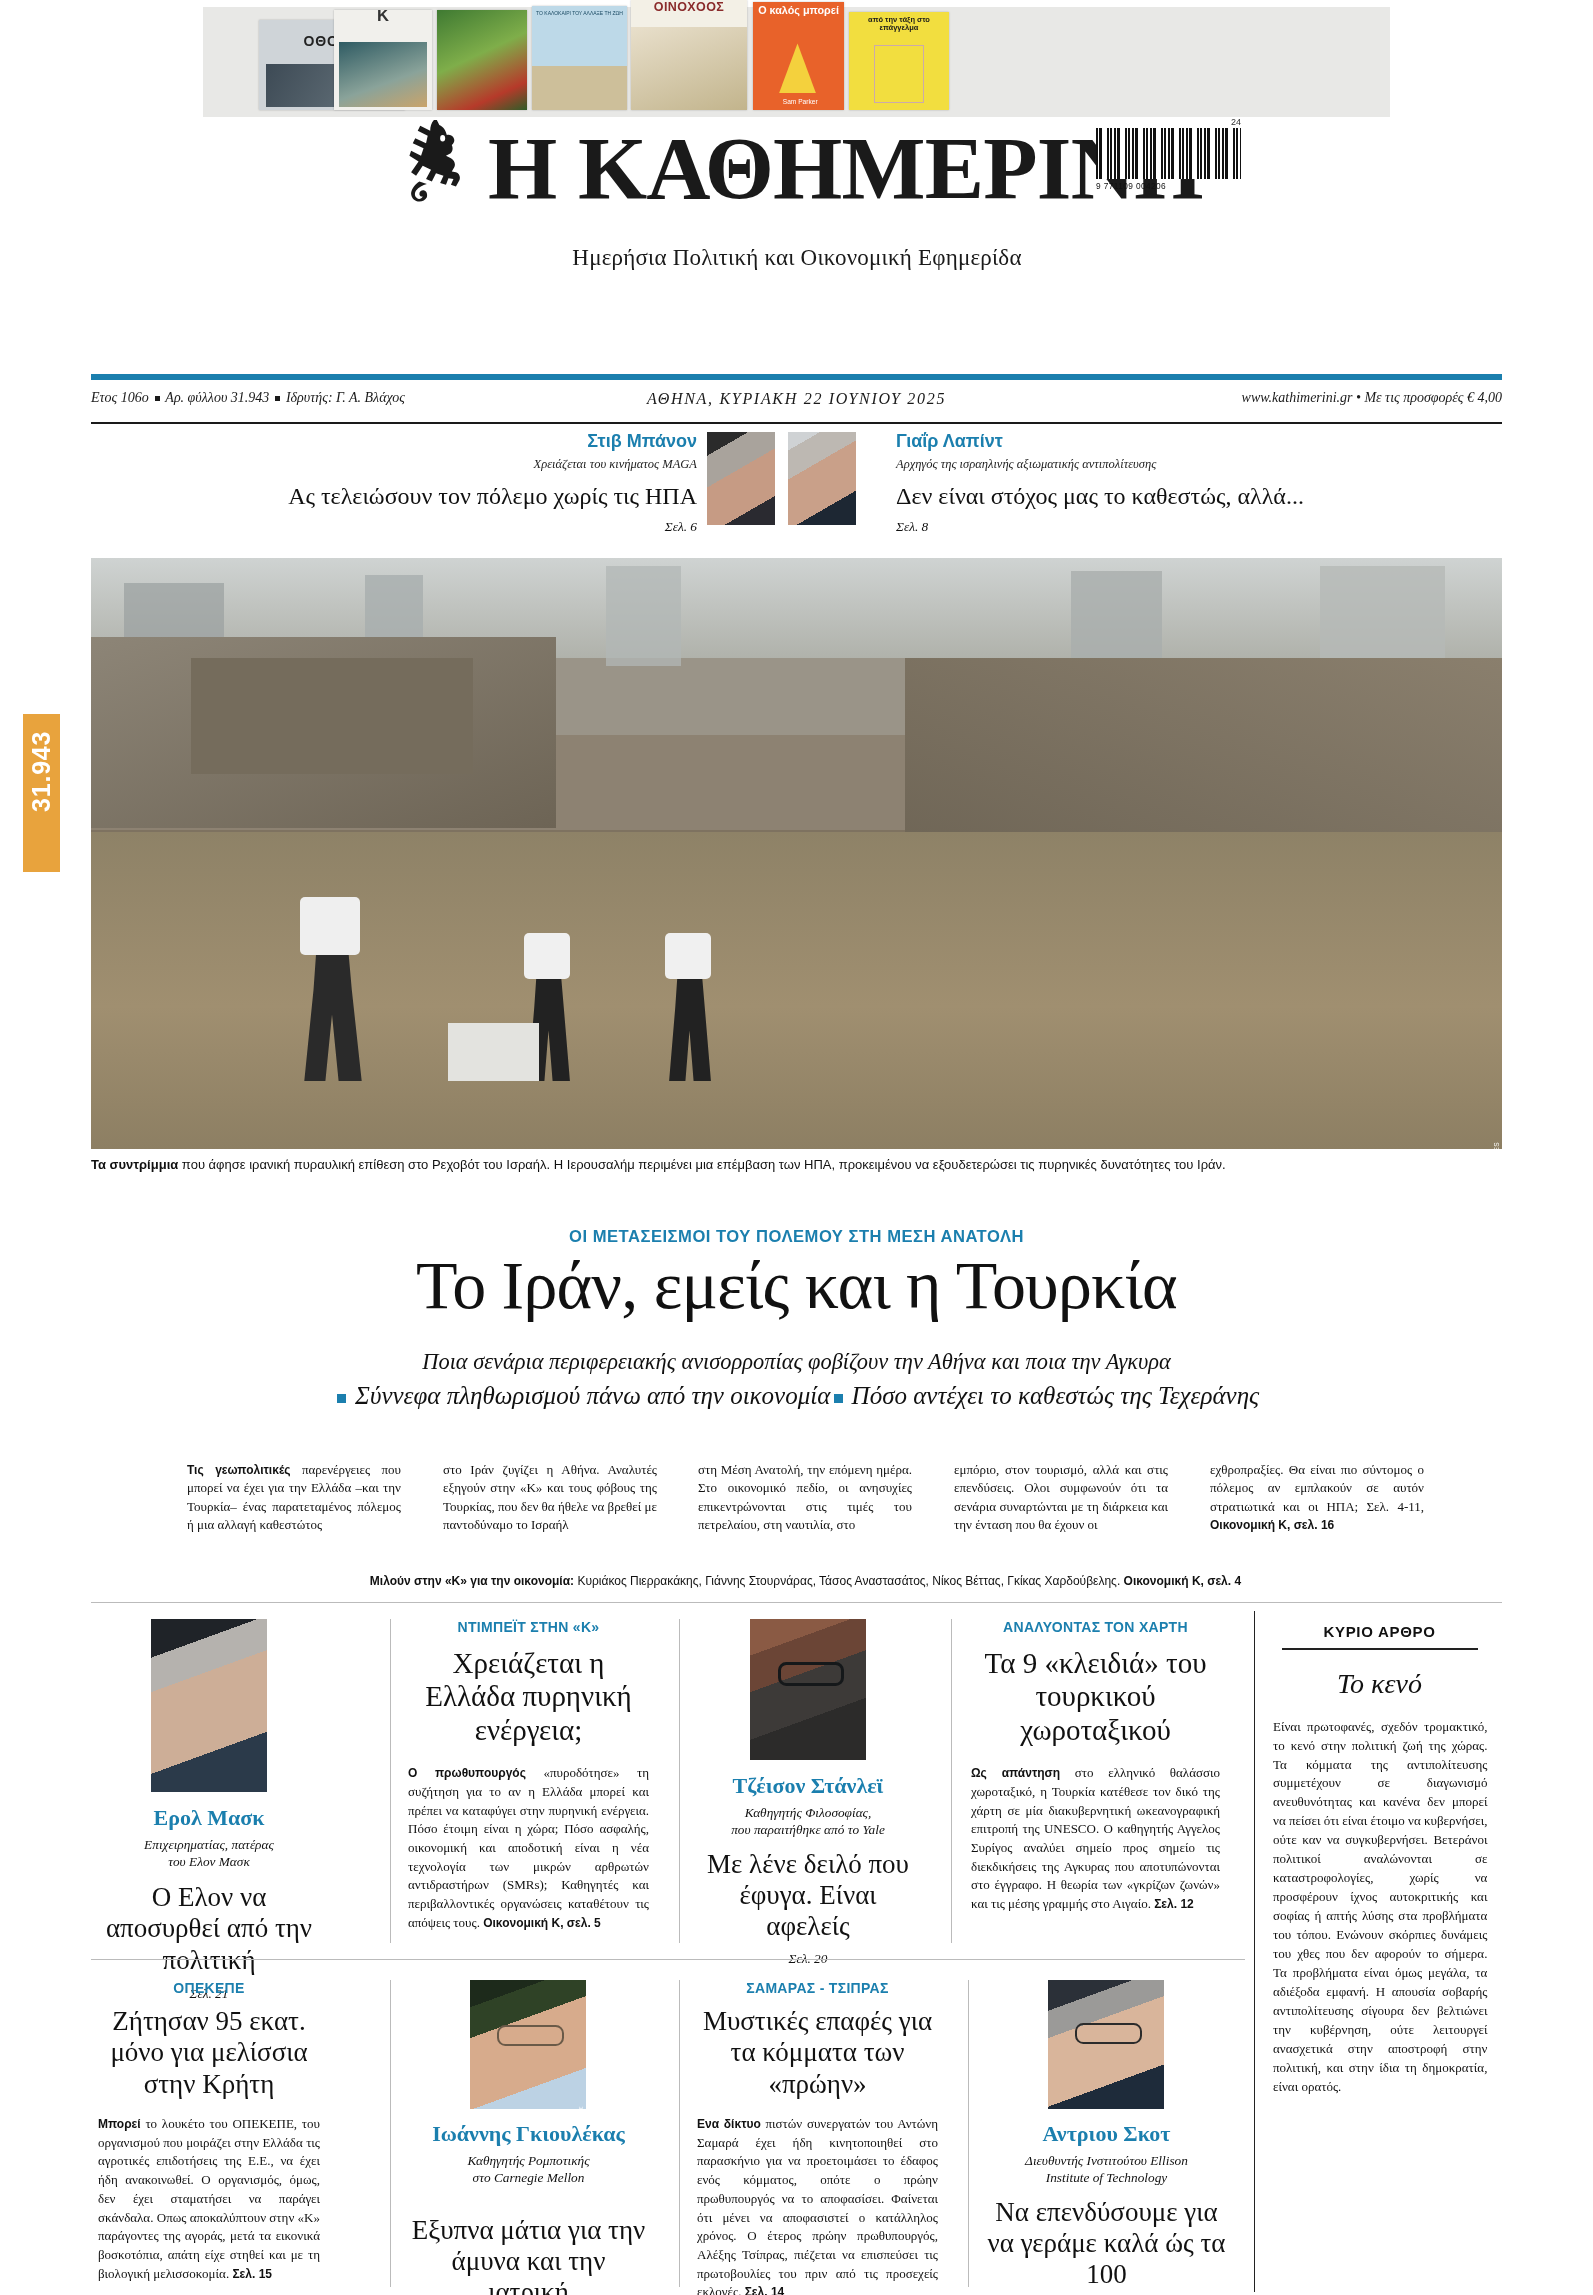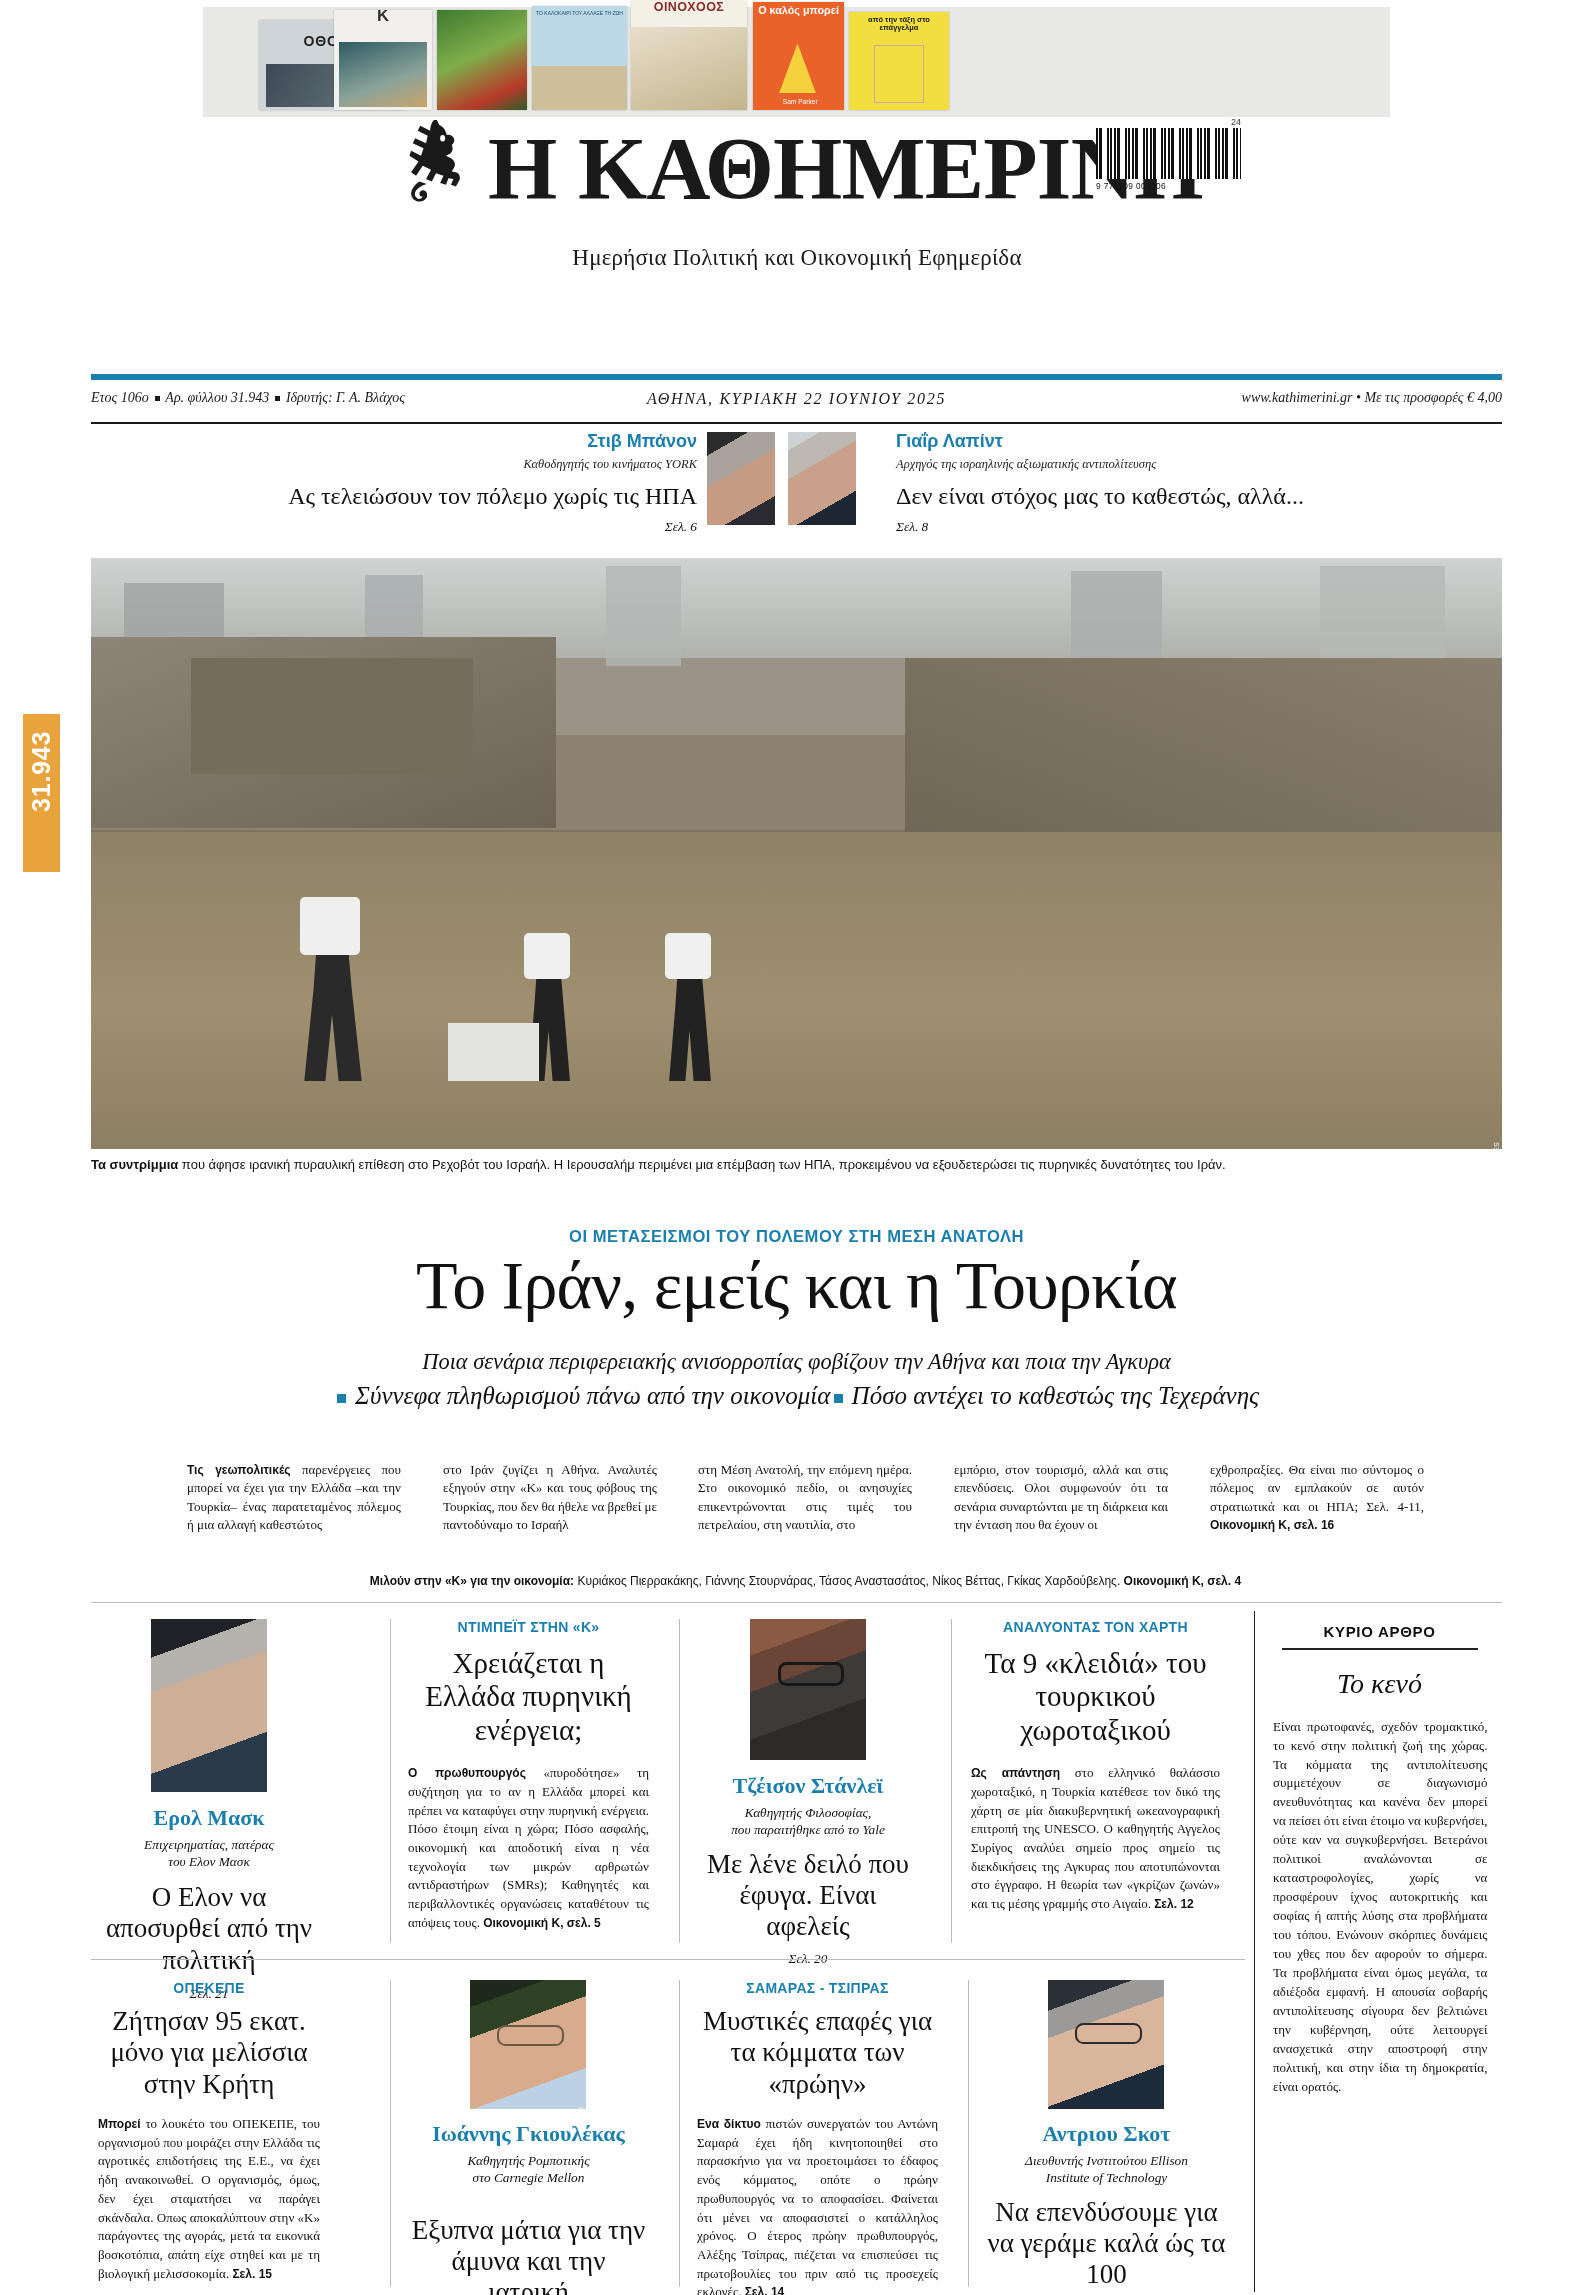--- a/index.html
+++ b/index.html
@@ -180,21 +180,21 @@
     <span>www.kathimerini.gr</span>
     <span> • </span>
     <span>Με τις προσφορές € 4,00</span>
   </span>
 </div>
 <div class="rule-thin"></div>
 
 <div class="opinions">
   <div class="op left">
     <div class="nm">Στιβ Μπάνον</div>
-    <div class="role">Καθοδηγητής του κινήματος YORK</div>
+    <div class="role">Χρειάζεται του κινήματος MAGA</div>
     <div class="ttl">Ας τελειώσουν τον πόλεμο χωρίς τις ΗΠΑ</div>
     <div class="pg">Σελ. 6</div>
   </div>
 
   <div class="op-photo a">
     <div style="position:absolute;inset:0;background:linear-gradient(150deg,#2b2b2b 0 18%,#a9a39c 18% 42%,#c69b84 42% 78%,#2a2a30 78% 100%);"></div>
   </div>
   <div class="op-photo b">
     <div style="position:absolute;inset:0;background:linear-gradient(150deg,#cfd2d4 0 14%,#bdb8b2 14% 36%,#c9a089 36% 74%,#1d2733 74% 100%);"></div>
   </div>

